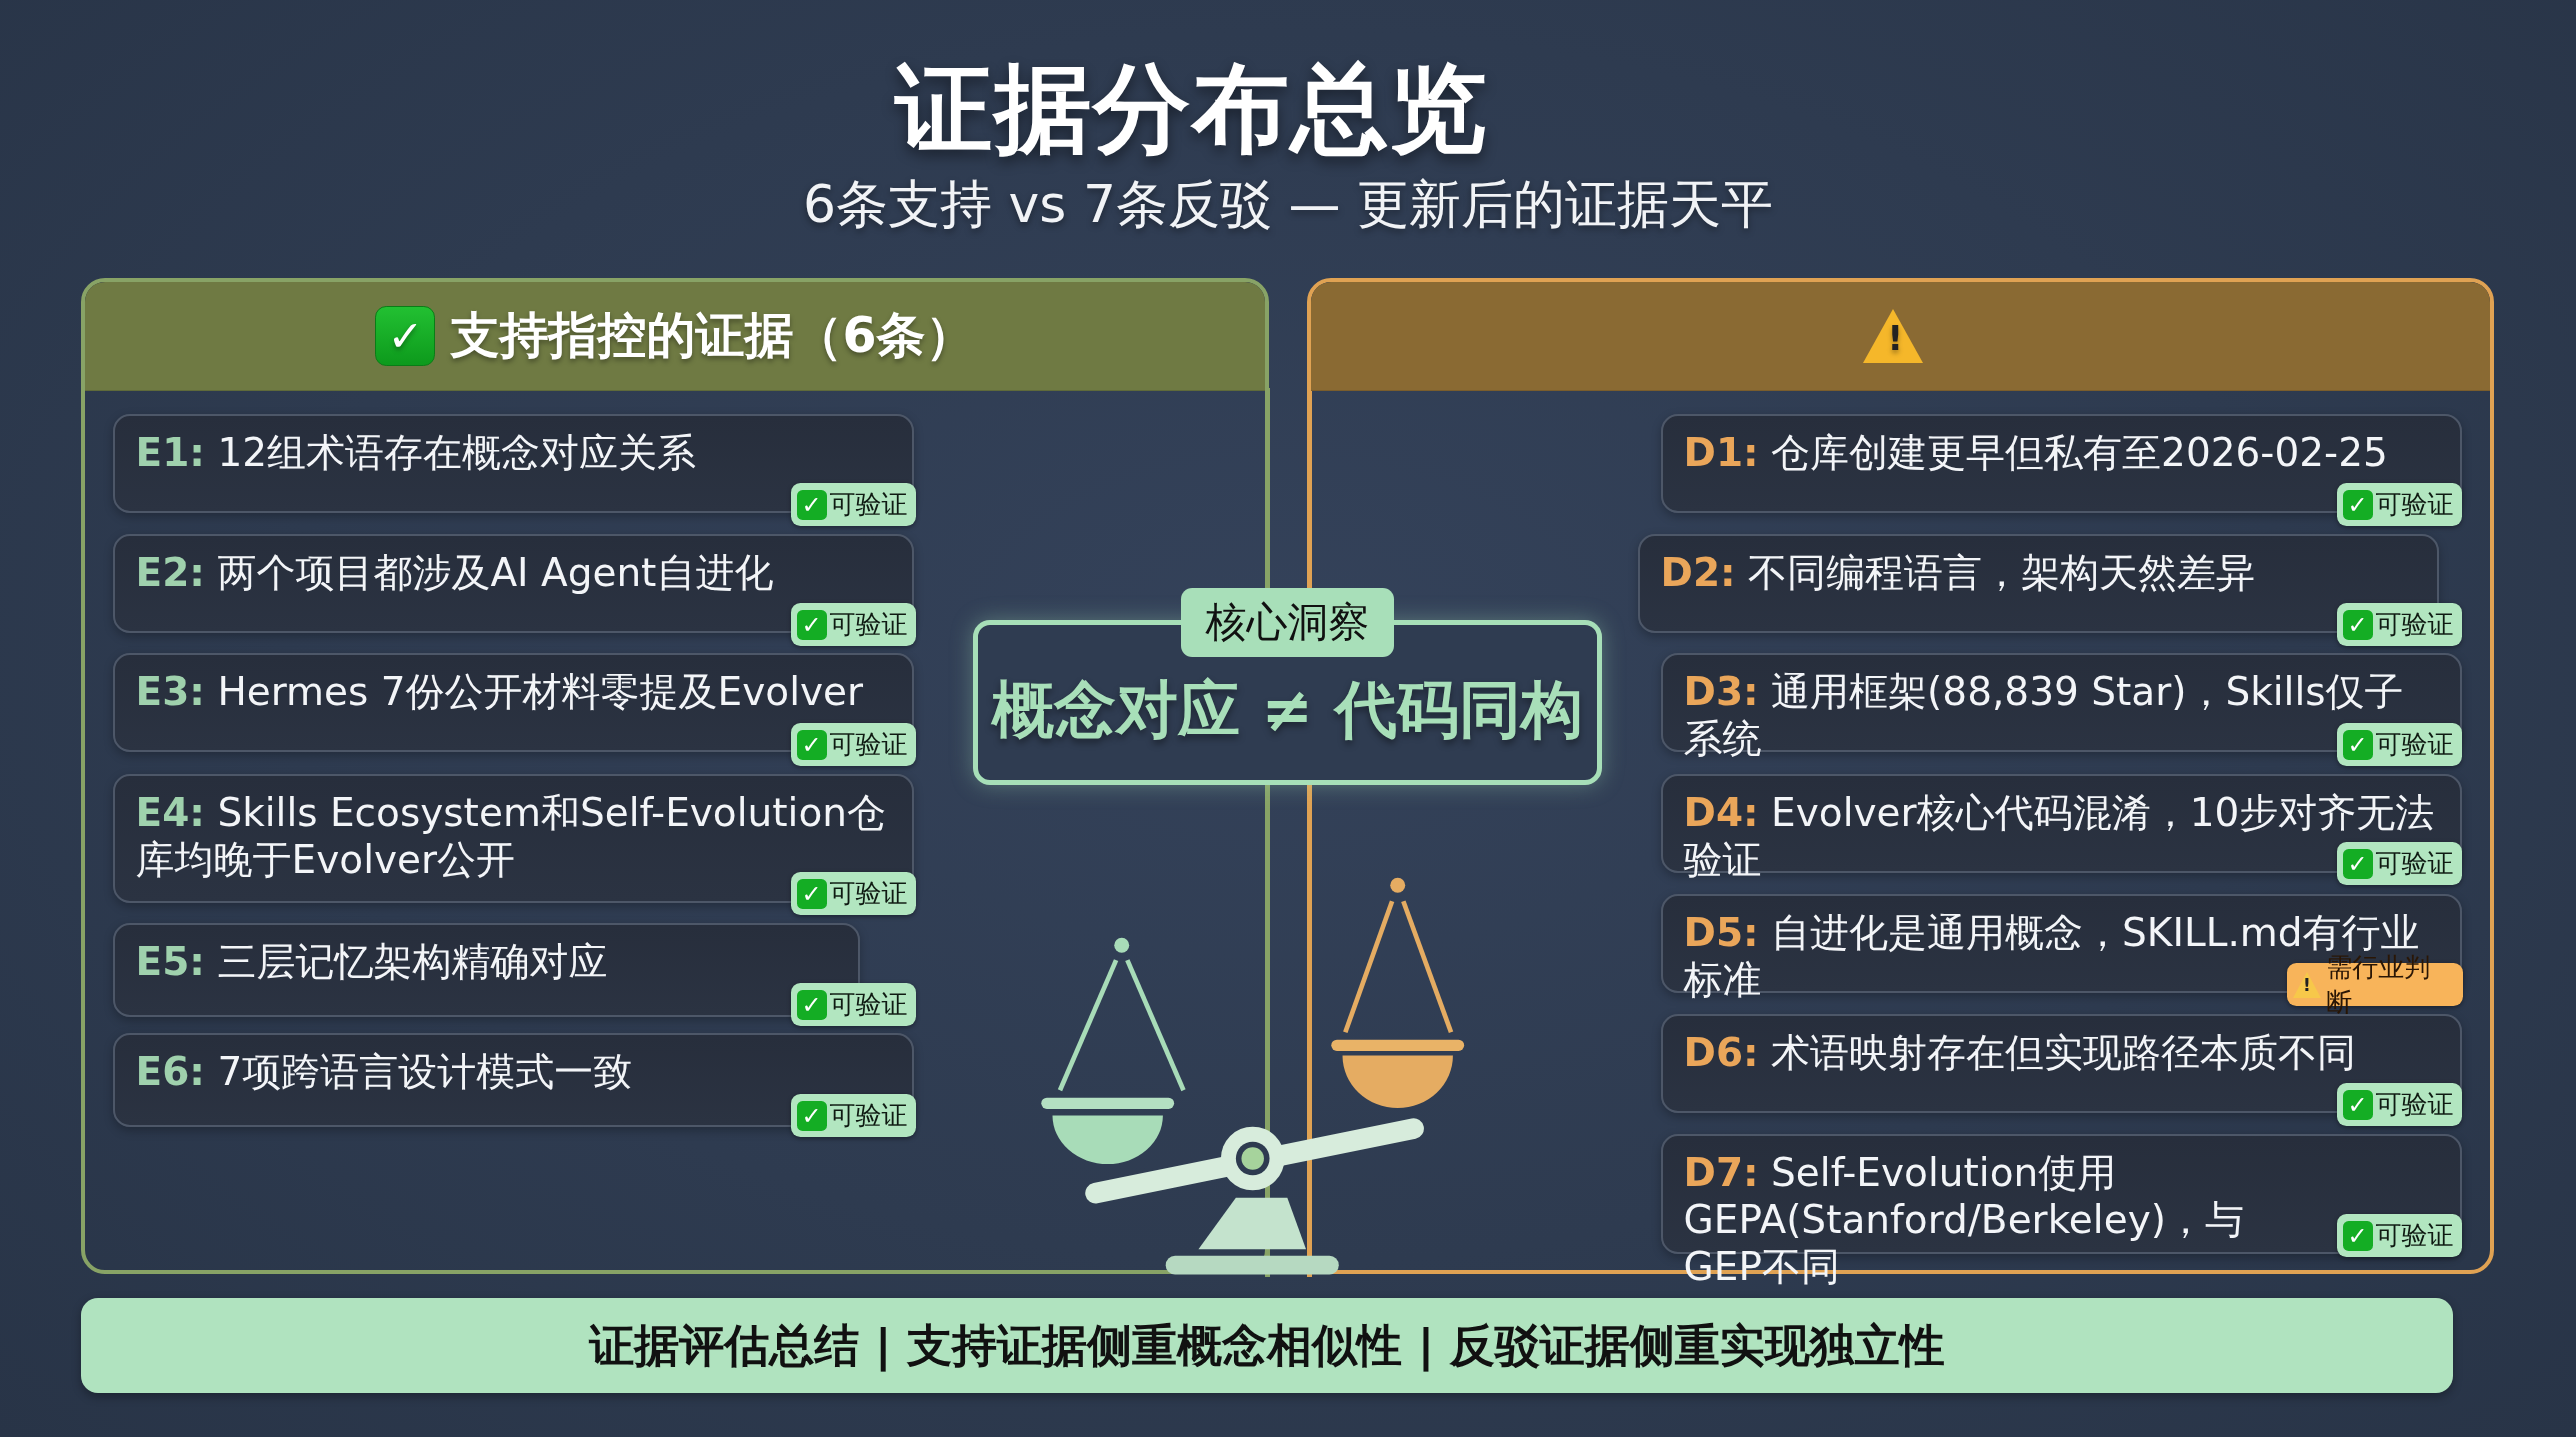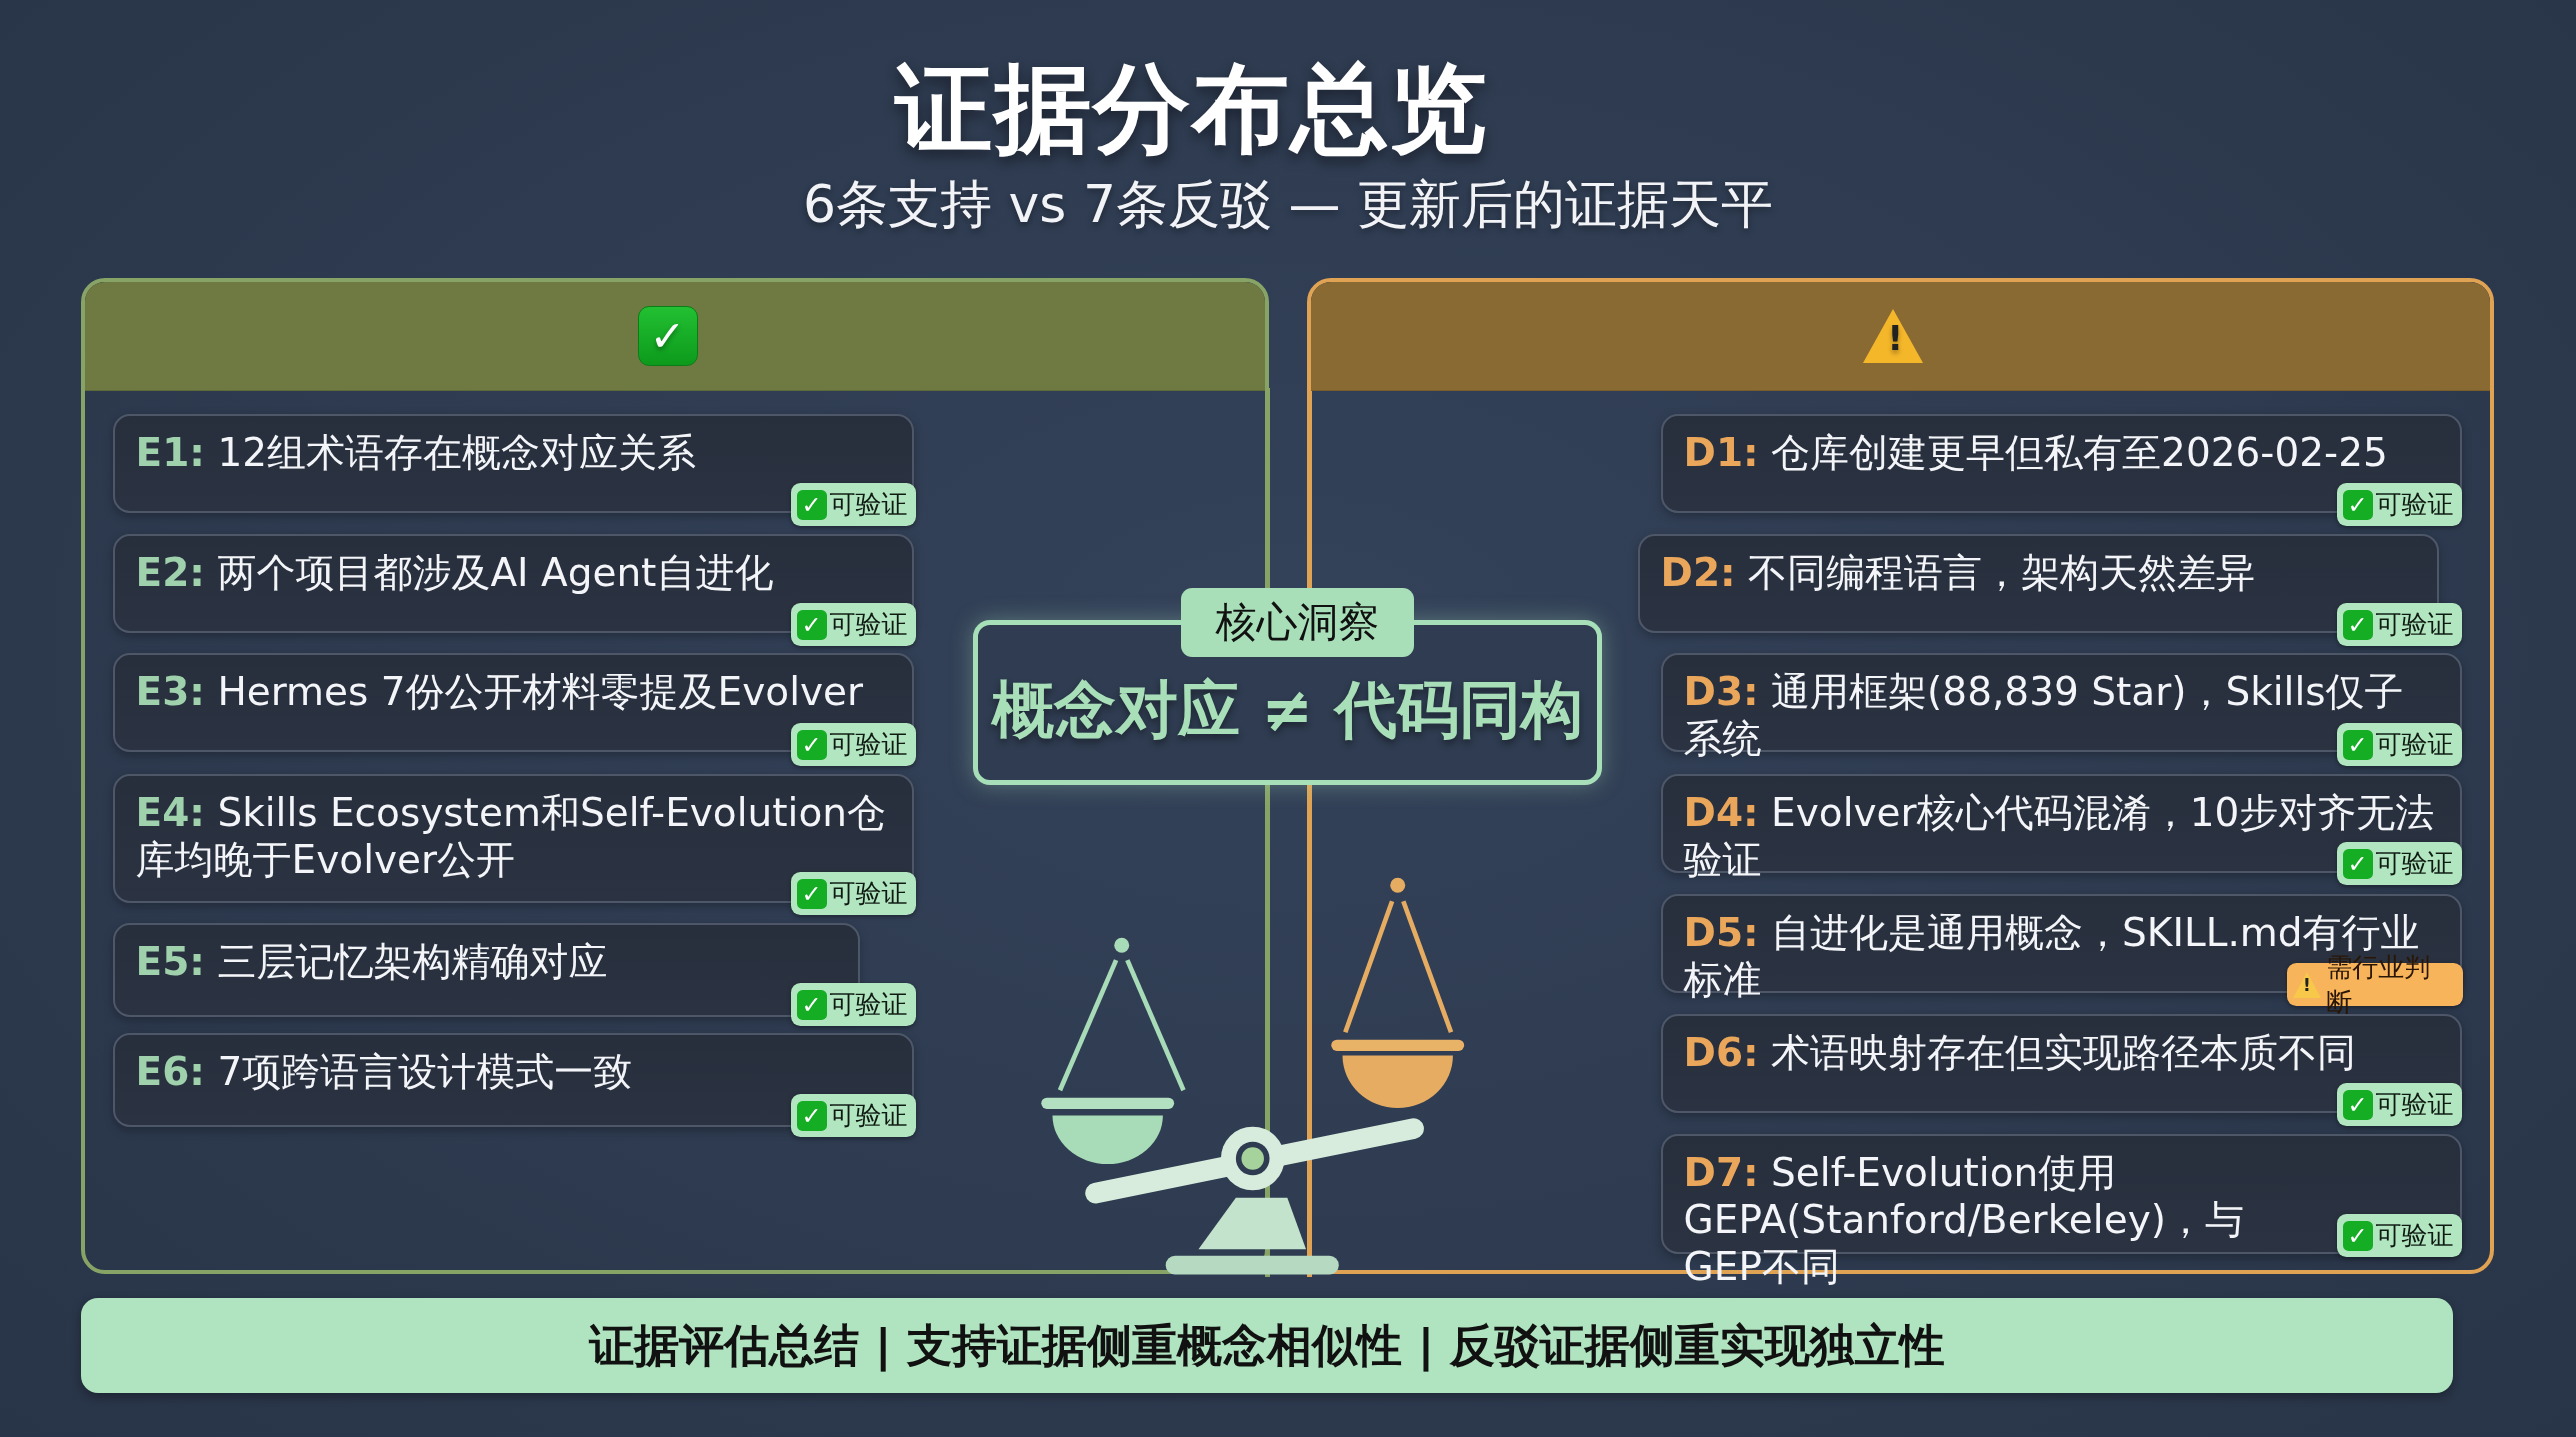--- a/index.html
+++ b/index.html
@@ -78,21 +78,21 @@
   }
   .badge .btri span { position:absolute; left:-3.7px; top:4.7px; width:7.5px; font-size:17px; line-height:19px; color:#222; text-align:center; font-weight:bold; }
 
   .vline { position:absolute; top:388px; width:4.7px; height:889px; }
   .insight {
     left:973px; top:620px; width:629px; height:165px; box-sizing:border-box;
     border:5.6px solid #a7dfb8; border-radius:17px; background:#2f3c51;
     box-shadow: 0 0 22.5px rgba(167,223,184,0.35);
   }
   .insight-tag {
-    left:1181px; top:588px; width:233px; height:69px; border-radius:11.2px;
+    left:1181px; top:588px; width:213px; height:69px; border-radius:11.2px;
     background:#a8dfb9; color:#111; font-size:41px; line-height:69px; text-align:center;
   }
   .insight-text {
     left:973px; top:668px; width:629px; text-align:center;
     font-size:62px; font-weight:bold; color:#a8dfb9;
     text-shadow: 0 3.7px 7.5px rgba(0,0,0,0.4);
   }
   .footer {
     left:81px; top:1298px; width:2372px; height:95px; border-radius:17px;
     background:#b0e3bf; color:#111; font-size:45px; font-weight:bold;
@@ -107,20 +107,21 @@
 <div class="abs subtitle">6条支持 vs 7条反驳 — 更新后的证据天平</div>
 
 <div class="vline" style="left:1265px;background:#88a366;"></div>
 <div class="vline" style="left:1307px;background:#e0a253;"></div>
 
 <div class="abs panel panel-left">
   <div class="panel-head">
     <span class="head-icon">
         <span class="check-box">✓</span>
       </span>
+    <span>支持指控的证据（6条）</span>
   </div>
 </div>
 
 <div class="abs panel panel-right">
   <div class="panel-head">
     <span class="head-icon">
         <span class="warn-tri">
           <span>!</span>
         </span>
       </span>

